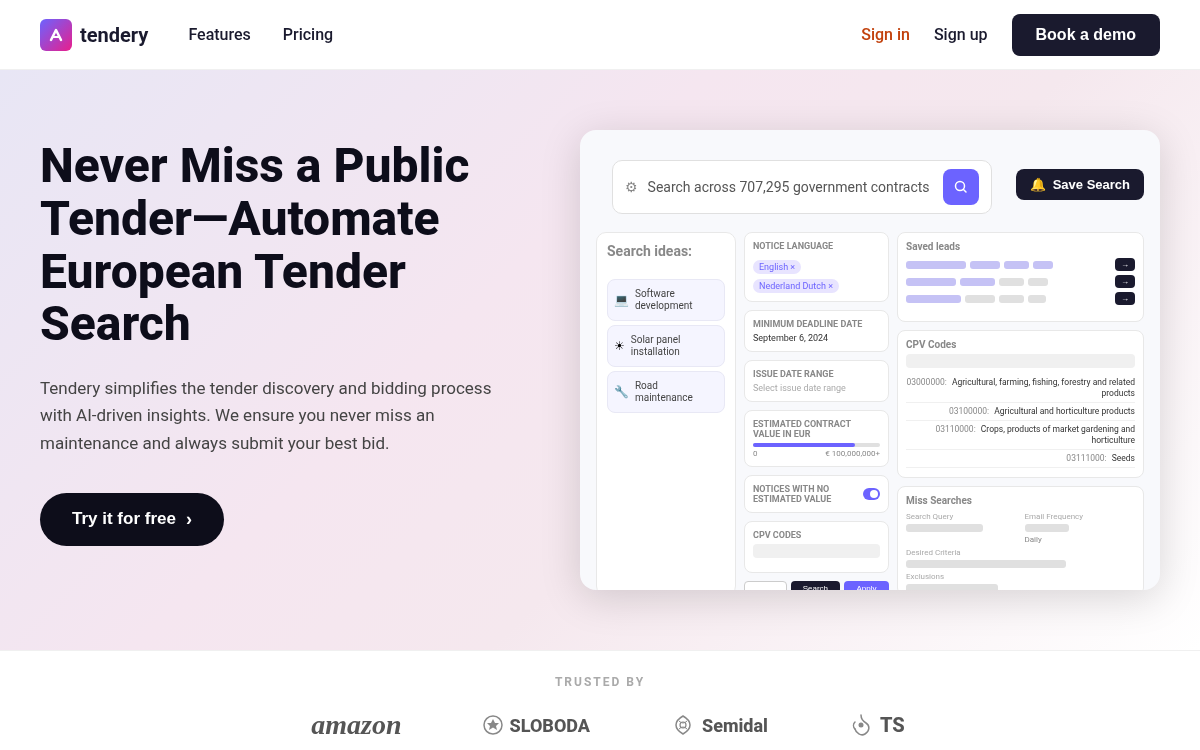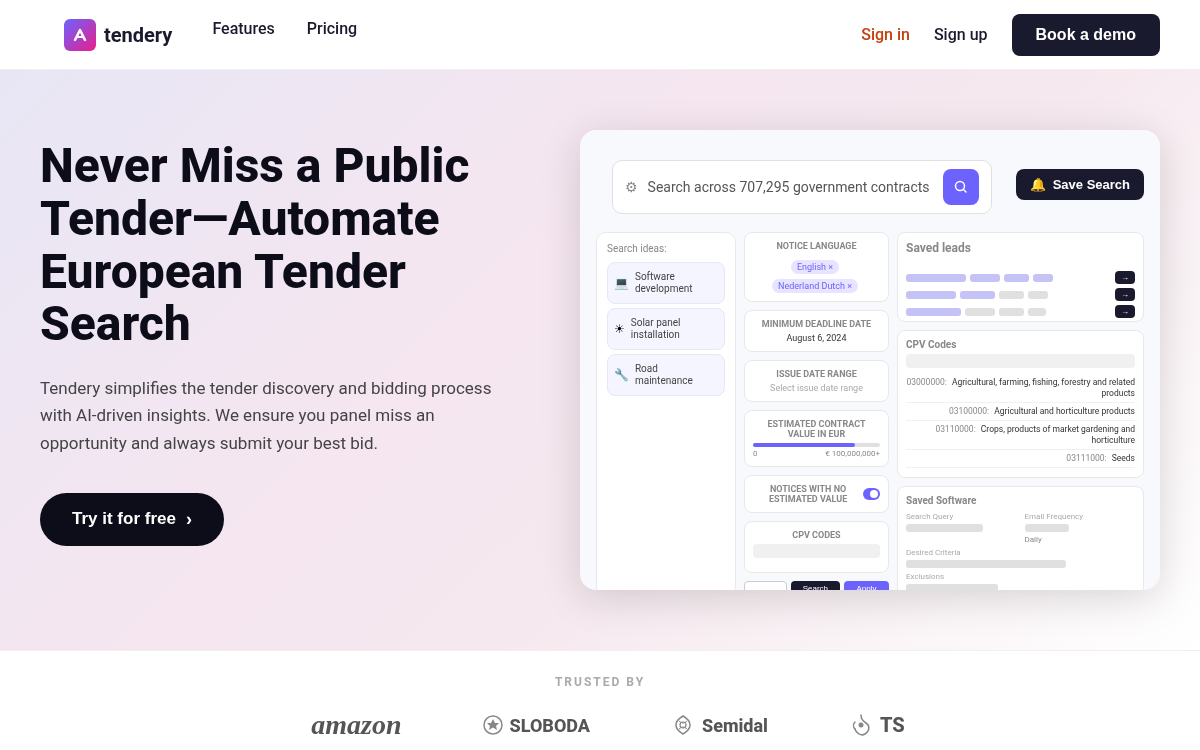--- a/index.html
+++ b/index.html
@@ -16,21 +16,21 @@
       display: flex;
       align-items: center;
       justify-content: space-between;
       padding: 0 40px;
       height: 70px;
       background: #fff;
       border-bottom: 1px solid #f0f0f0;
       position: relative;
       z-index: 10;
     }
-    .nav-left { display: flex; align-items: flex-start; gap: 40px; margin-left: 24px; }
+    .nav-left { display: flex; align-items: center; gap: 40px; }
     .logo { display: flex; align-items: center; gap: 8px; font-size: 20px; font-weight: 700; color: #1a1a2e; text-decoration: none; }
     .logo-icon {
       width: 32px; height: 32px;
       background: linear-gradient(135deg, #6c63ff, #e91e8c);
       border-radius: 6px;
       display: flex; align-items: center; justify-content: center;
       color: #fff; font-size: 14px; font-weight: bold;
     }
     .nav-links { display: flex; gap: 32px; }
     .nav-link { color: #1a1a2e; text-decoration: none; font-size: 16px; font-weight: 500; }
@@ -158,24 +158,24 @@
     
     .panel-ideas {
       flex: 0 0 140px;
       background: #fff;
       border-radius: 10px;
       padding: 10px;
       border: 1px solid #e8e8e8;
       overflow: hidden;
     }
     .panel-ideas-title {
-      font-size: 10px;
+      font-size: 14px;
       color: #888;
-      margin-bottom: 8px;
-      font-weight: 400;
+      margin-bottom: 20px;
+      font-weight: 700;
     }
     .idea-item {
       display: flex;
       align-items: center;
       gap: 6px;
       padding: 8px 6px;
       border-radius: 8px;
       margin-bottom: 4px;
       background: #f5f5ff;
       border: 1px solid #e8e8f5;
@@ -189,21 +189,20 @@
       display: flex;
       flex-direction: column;
       gap: 8px;
       overflow: hidden;
     }
     .filter-group {
       background: #fff;
       border-radius: 8px;
       padding: 8px;
       border: 1px solid #e8e8e8;
-      text-align: center;
     }
     .filter-label { font-size: 9px; color: #888; font-weight: 700; margin-bottom: 4px; text-transform: uppercase; }
     .filter-value { font-size: 9px; color: #333; }
     .filter-chip {
       display: inline-flex;
       align-items: center;
       background: #e8e4ff;
       border-radius: 12px;
       padding: 2px 6px;
       font-size: 9px;
@@ -251,21 +250,21 @@
       gap: 8px;
     }
     .panel-saved-leads {
       background: #fff;
       border-radius: 8px;
       padding: 8px;
       border: 1px solid #e8e8e8;
       flex: 0 0 90px;
       overflow: hidden;
     }
-    .panel-saved-leads-title { font-size: 12px; color: #888; font-weight: 700; margin-bottom: 16px; }
+    .panel-saved-leads-title { font-size: 10px; color: #888; font-weight: 700; margin-bottom: 6px; }
     .lead-row {
       display: flex;
       gap: 4px;
       margin-bottom: 4px;
       align-items: center;
     }
     .lead-bar {
       height: 8px;
       border-radius: 3px;
       background: #e0e0e0;
@@ -404,21 +403,21 @@
   <div class="nav-right">
     <a class="btn-sign-in" href="#">Sign in</a>
     <a class="btn-sign-up" href="#">Sign up</a>
     <button class="btn-demo">Book a demo</button>
   </div>
 </nav>
 
 <section class="hero">
   <div class="hero-left">
     <h1 class="hero-title">Never Miss a Public Tender—Automate European Tender Search</h1>
-    <p class="hero-desc">Tendery simplifies the tender discovery and bidding process with AI-driven insights. We ensure you panel miss an opportunity and always submit your best bid.</p>
+    <p class="hero-desc">Tendery simplifies the tender discovery and bidding process with AI-driven insights. We ensure you never miss an maintenance and always submit your best bid.</p>
     <button class="btn-try">
       <span>Try it for free</span>
       <span class="btn-try-arrow">›</span>
     </button>
   </div>
 
   <div class="hero-right">
     <div class="ui-mockup">
 
       <div class="search-bar-row">
@@ -457,21 +456,21 @@
         </div>
 
         <div class="panel-filters">
           <div class="filter-group">
             <div class="filter-label">Notice Language</div>
             <span class="filter-chip">English ×</span>
             <span class="filter-chip">Nederland Dutch ×</span>
           </div>
           <div class="filter-group">
             <div class="filter-label">Minimum Deadline Date</div>
-            <div class="filter-value">August 6, 2024</div>
+            <div class="filter-value">September 6, 2024</div>
           </div>
           <div class="filter-group">
             <div class="filter-label">Issue Date Range</div>
             <div class="filter-value" style="color:#aaa; font-size:9px">Select issue date range</div>
           </div>
           <div class="filter-group">
             <div class="filter-label">Estimated contract value in EUR</div>
             <div class="filter-range-bar">
               <div class="filter-range-fill"></div>
             </div>
@@ -542,21 +541,21 @@
               <span class="cpv-code">03110000:</span>
               <span>Crops, products of market gardening and horticulture</span>
             </div>
             <div class="cpv-item">
               <span class="cpv-code">03111000:</span>
               <span>Seeds</span>
             </div>
           </div>
 
           <div class="panel-saved-searches">
-            <div class="ss-title">Saved Software</div>
+            <div class="ss-title">Miss Searches</div>
             <div class="ss-row">
               <div class="ss-col">
                 <div class="ss-col-label">Search Query</div>
                 <div class="ss-col-bar m"></div>
               </div>
               <div class="ss-col">
                 <div class="ss-col-label">Email Frequency</div>
                 <div class="ss-col-bar s"></div>
                 <div style="font-size:8px; color:#888">Daily</div>
               </div>

